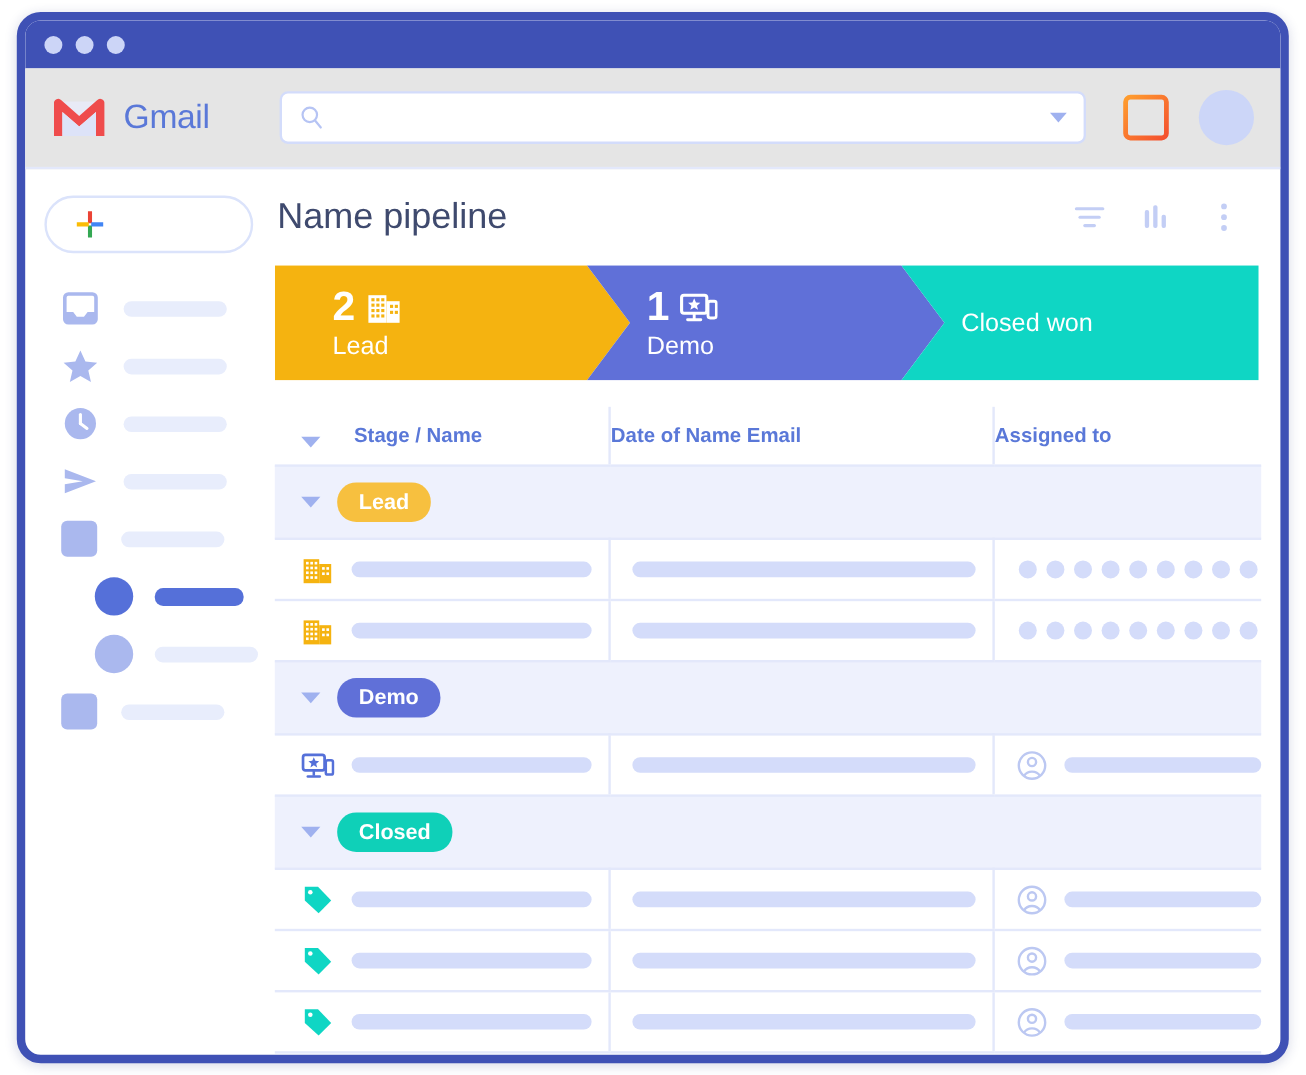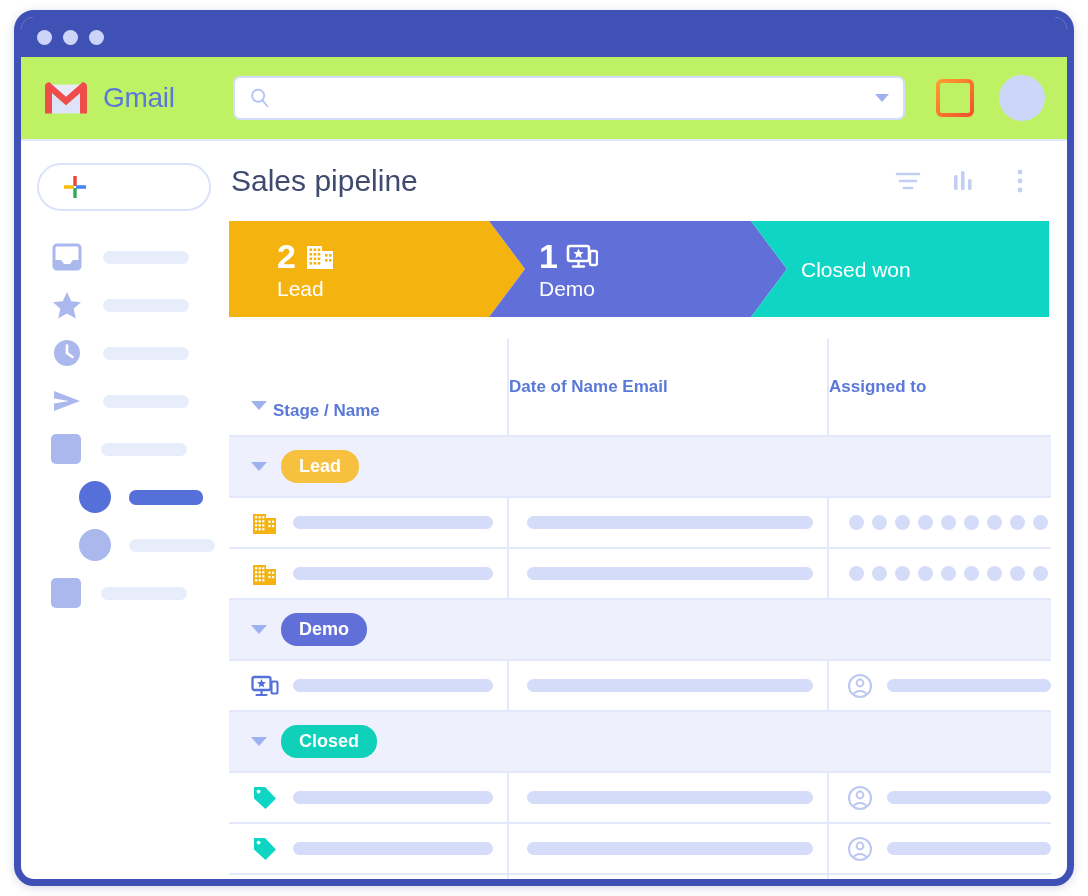--- a/index.html
+++ b/index.html
@@ -38,21 +38,21 @@
   }
   .dot {
     width: 15px; height: 15px;
     border-radius: 50%;
     background: #ccd5f7;
   }
 
   
   .topbar {
     height: 84px;
-    background: #bef264;
+    background: #e5e5e5;
     border-bottom: 2px solid #e3e8fb;
     display: flex;
     align-items: center;
     padding: 0 22px 0 22px;
     box-sizing: border-box;
   }
   .brand {
     display: flex;
     align-items: center;
     gap: 14px;
@@ -228,21 +228,21 @@
     font-size: 17px;
     font-weight: bold;
     color: #5a78d8;
     padding: 14px 0 14px 0;
     border-bottom: 2px solid #e3e8fb;
     vertical-align: middle;
   }
   th.c1 { width: 278px; }
   th.c2 { width: 318px; border-left: 2px solid #e3e8fb; padding-left: 18px; }
   th.c3 { border-left: 2px solid #e3e8fb; padding-left: 18px; }
-  .th-inner { display: flex; align-items: flex-start; gap: 6px; padding-left: 22px; margin-top: 48px; }
+  .th-inner { display: flex; align-items: flex-end; gap: 28px; padding-left: 22px; }
   .caret {
     width: 0; height: 0;
     border-left: 8px solid transparent;
     border-right: 8px solid transparent;
     border-top: 9px solid #9fb1ef;
     flex: 0 0 auto;
   }
   tr.group-row td {
     background: #eef1fd;
     padding: 13px 0;
@@ -386,21 +386,21 @@
 
         <div class="nav-item">
           <div class="sq-glyph"></div>
           <div class="nav-bar w1"></div>
         </div>
       </div>
 
       <div class="main">
 
         <div class="main-head">
-          <div class="page-title">Sales pipeline</div>
+          <div class="page-title">Name pipeline</div>
           <div class="head-actions">
             <svg class="act-icon" viewBox="0 0 26 26">
               <line x1="2" y1="6" x2="24" y2="6" stroke="#c3cef5" stroke-width="2.6" stroke-linecap="round"></line>
               <line x1="5" y1="13" x2="21" y2="13" stroke="#c3cef5" stroke-width="2.6" stroke-linecap="round"></line>
               <line x1="9" y1="20" x2="17" y2="20" stroke="#c3cef5" stroke-width="2.6" stroke-linecap="round"></line>
             </svg>
             <svg class="act-icon" viewBox="0 0 26 26">
               <rect x="3" y="7" width="3.6" height="15" rx="1.6" fill="#c3cef5"></rect>
               <rect x="10" y="3" width="3.6" height="19" rx="1.6" fill="#c3cef5"></rect>
               <rect x="17" y="11" width="3.6" height="11" rx="1.6" fill="#c3cef5"></rect>

